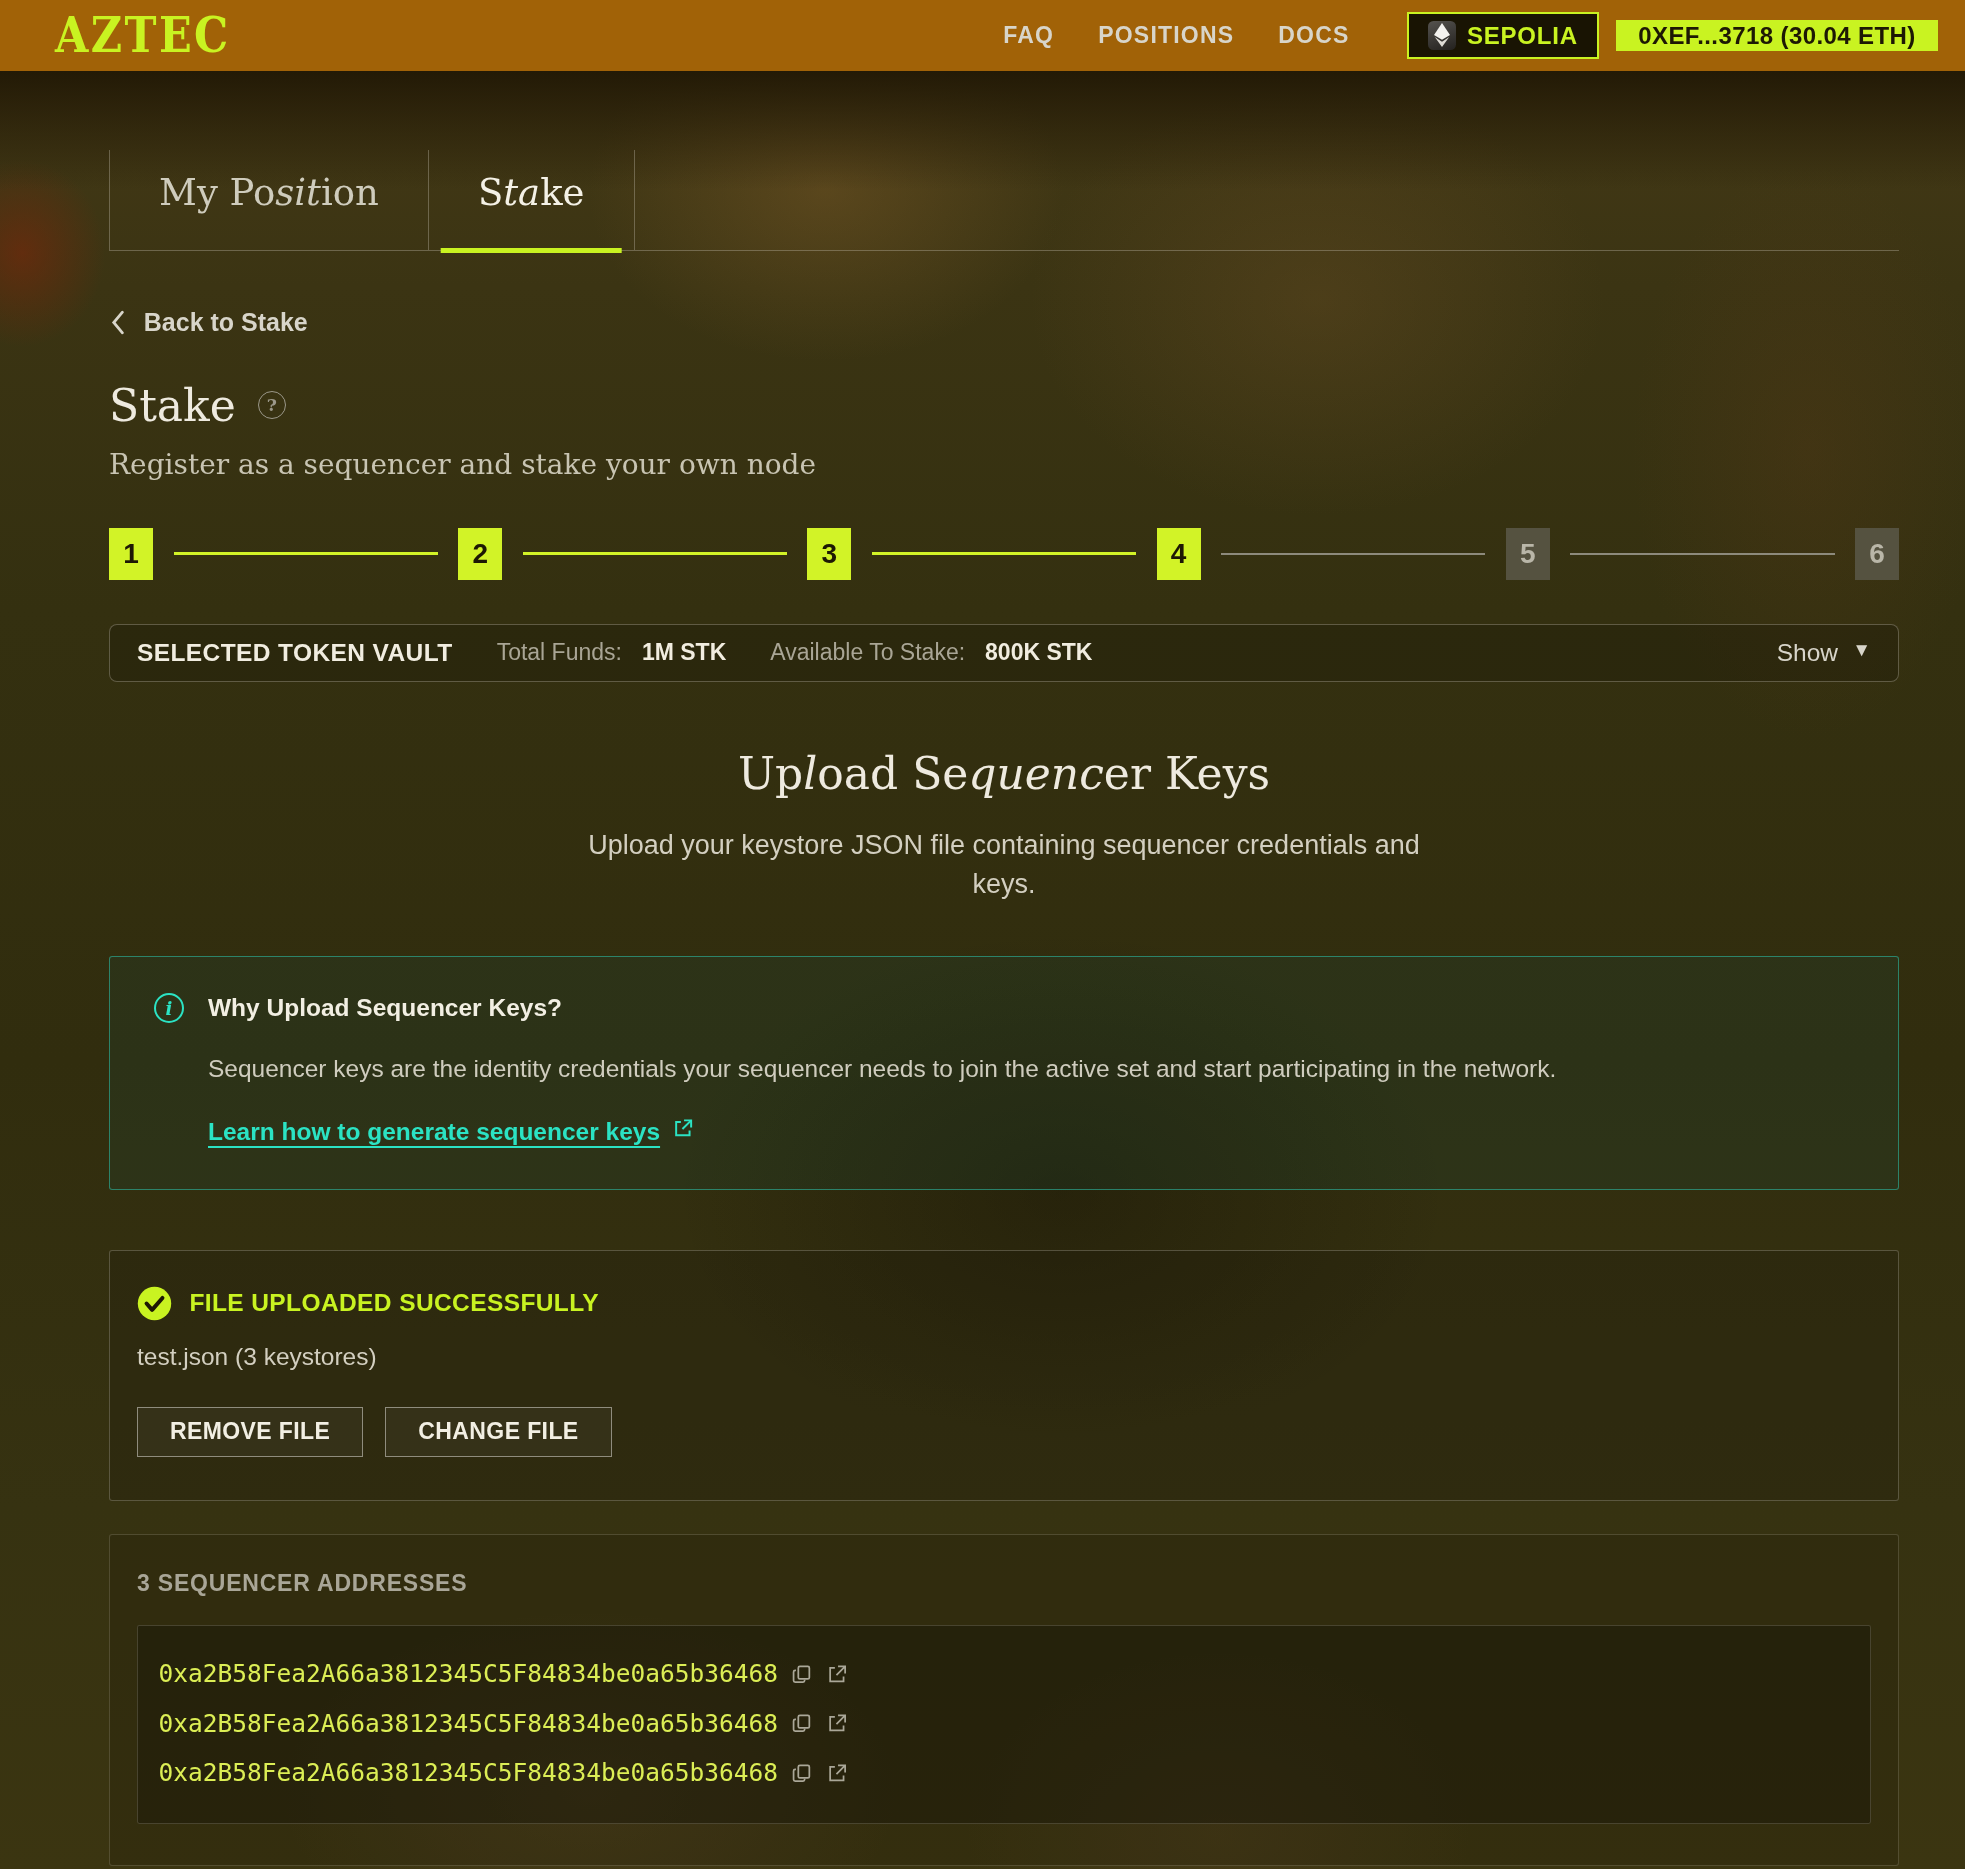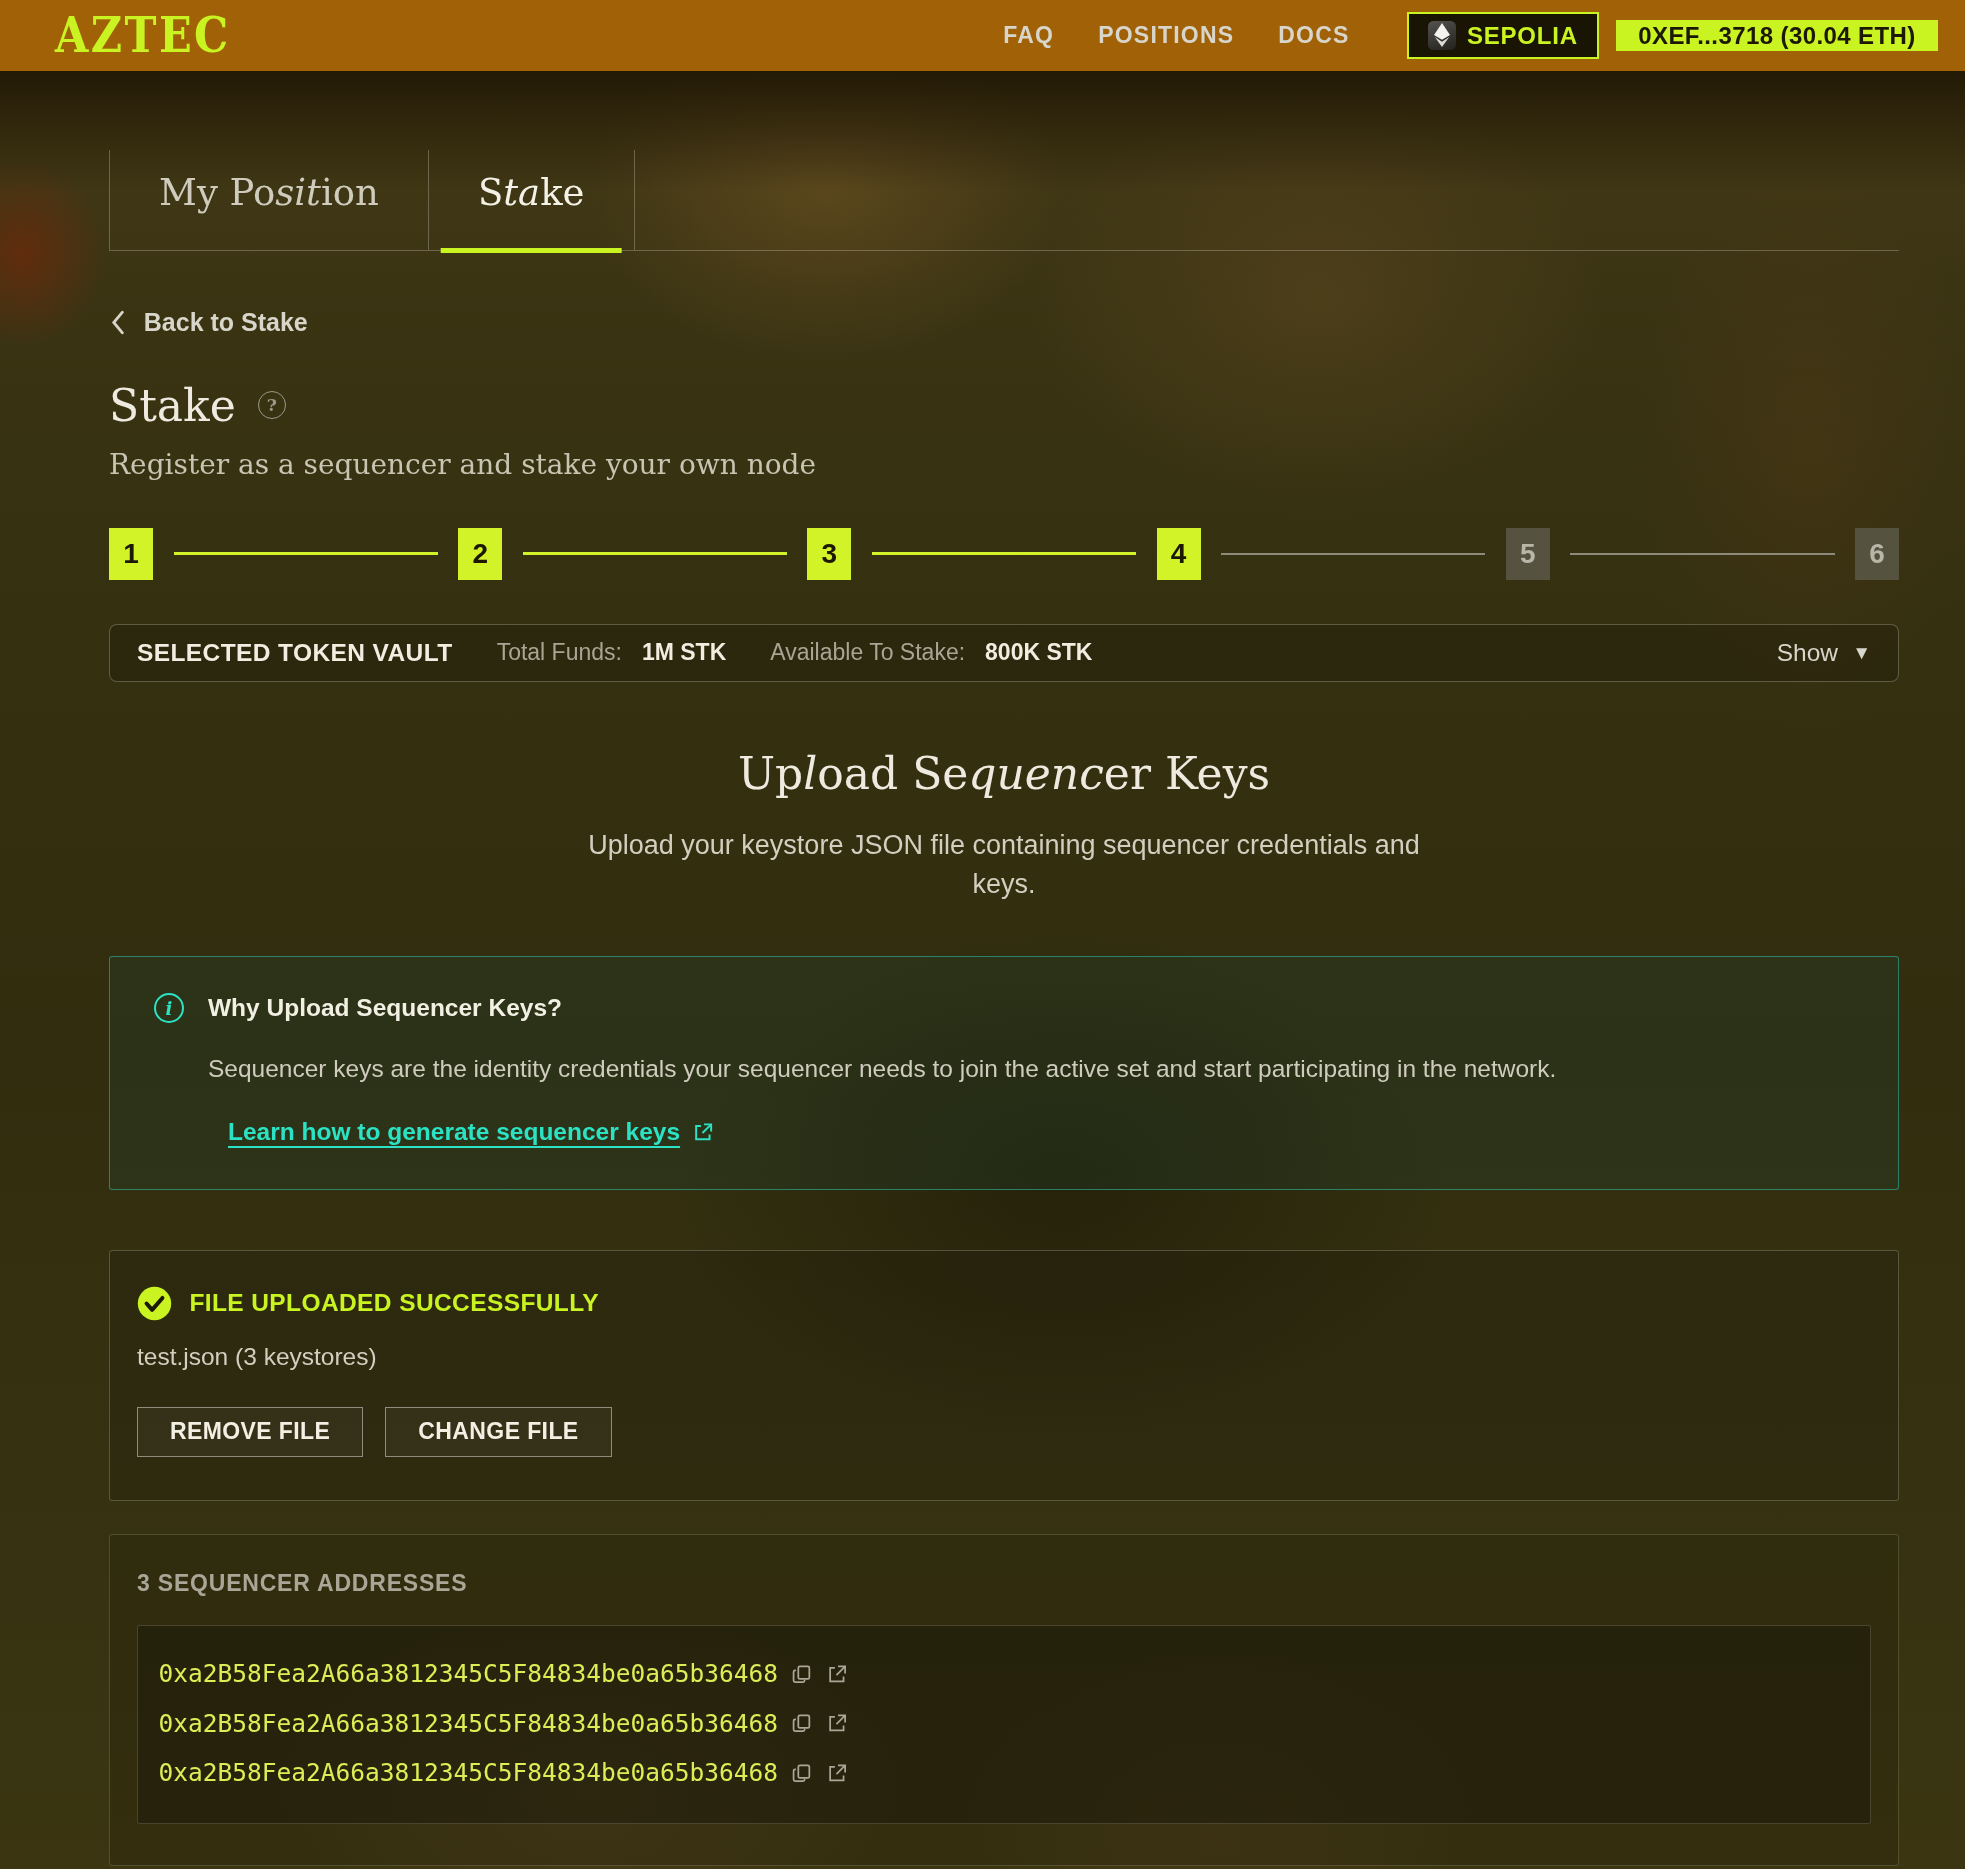--- a/index.html
+++ b/index.html
@@ -129,21 +129,21 @@
   .vault-bar {
     margin-top:44px; height:58px;
     border:1.6px solid rgba(195,190,175,0.35); border-radius:8px;
     background:rgba(28,25,10,0.35);
     display:flex; align-items:center; padding:0 27px;
   }
   .vault-title { font-weight:800; font-size:24.5px; color:#f1ede0; letter-spacing:0.4px; }
   .vault-label { margin-left:44px; font-size:23px; color:#a9a595; }
   .vault-value { margin-left:20px; font-weight:700; font-size:23px; color:#f1ede0; }
   .vault-show {
-    margin-left:auto; display:flex; align-items:center; gap:14.2px;
+    margin-left:auto; display:flex; align-items:flex-start; gap:14.2px;
     color:#d8d5ca; font-size:24.5px; cursor:pointer;
   }
   .vault-show .arrow { font-size:19px; color:#d8d5ca; }
 
   
   .section-heading {
     margin-top:66px; text-align:center;
     font-family:"DejaVu Serif", serif; font-size:44px; color:#eeeadf;
   }
   .section-desc {
@@ -160,21 +160,21 @@
   }
   .info-head { display:flex; align-items:center; gap:24px; }
   .info-icon {
     width:30px; height:30px; border-radius:50%; flex:0 0 auto;
     border:2.4px solid #2be3c4; color:#2be3c4;
     display:flex; align-items:center; justify-content:center;
     font-family:"DejaVu Serif", serif; font-size:18px; font-weight:700; font-style:italic;
   }
   .info-title { font-weight:800; font-size:24.5px; color:#f2efe3; }
   .info-body { margin:28.4px 0 0 54px; font-size:24.5px; color:#cfccbe; line-height:1.4; }
-  .info-link-row { margin:32px 0 0 74px; display:inline-flex; align-items:center; gap:12.6px; }
+  .info-link-row { margin:32px 0 0 54px; display:inline-flex; align-items:flex-start; gap:12.6px; }
   .info-link {
     color:#2be3c4; font-size:24.5px; font-weight:600;
     text-decoration:underline; text-underline-offset:6.3px; cursor:pointer;
   }
 
   
   .status-box {
     margin-top:60px;
     border:1.6px solid rgba(195,190,175,0.30); border-radius:3.2px;
     background:rgba(28,25,10,0.25);

